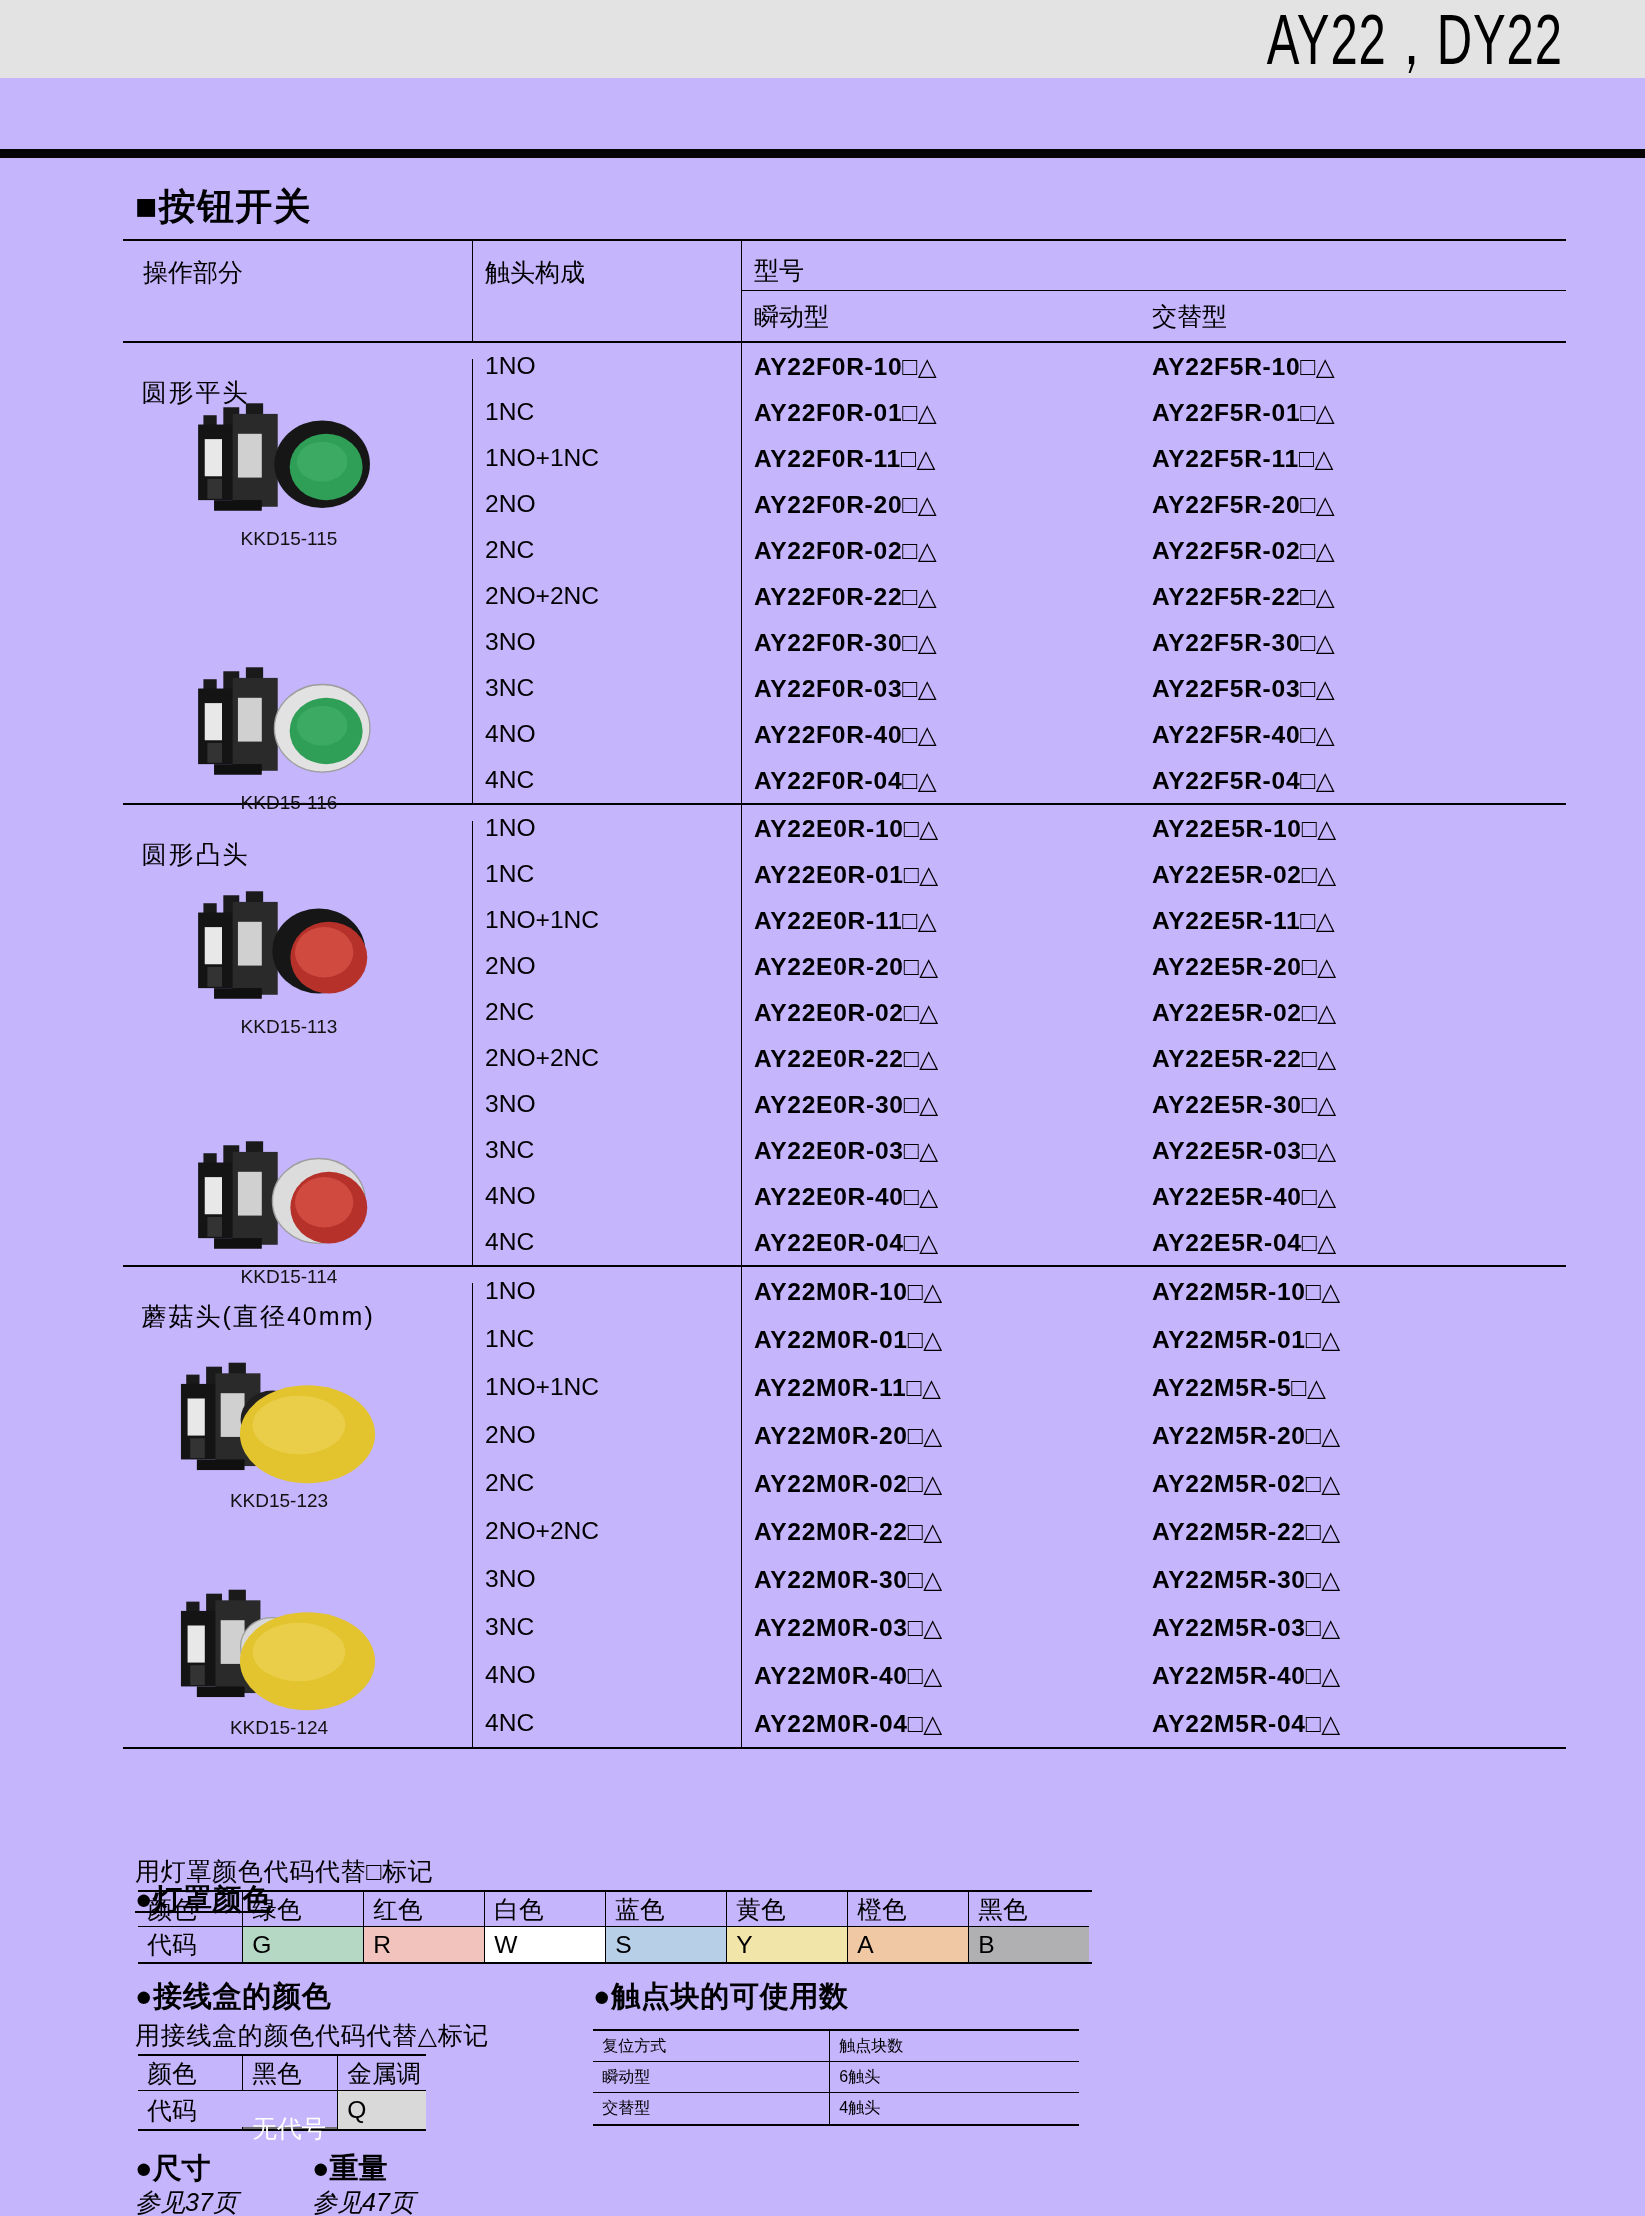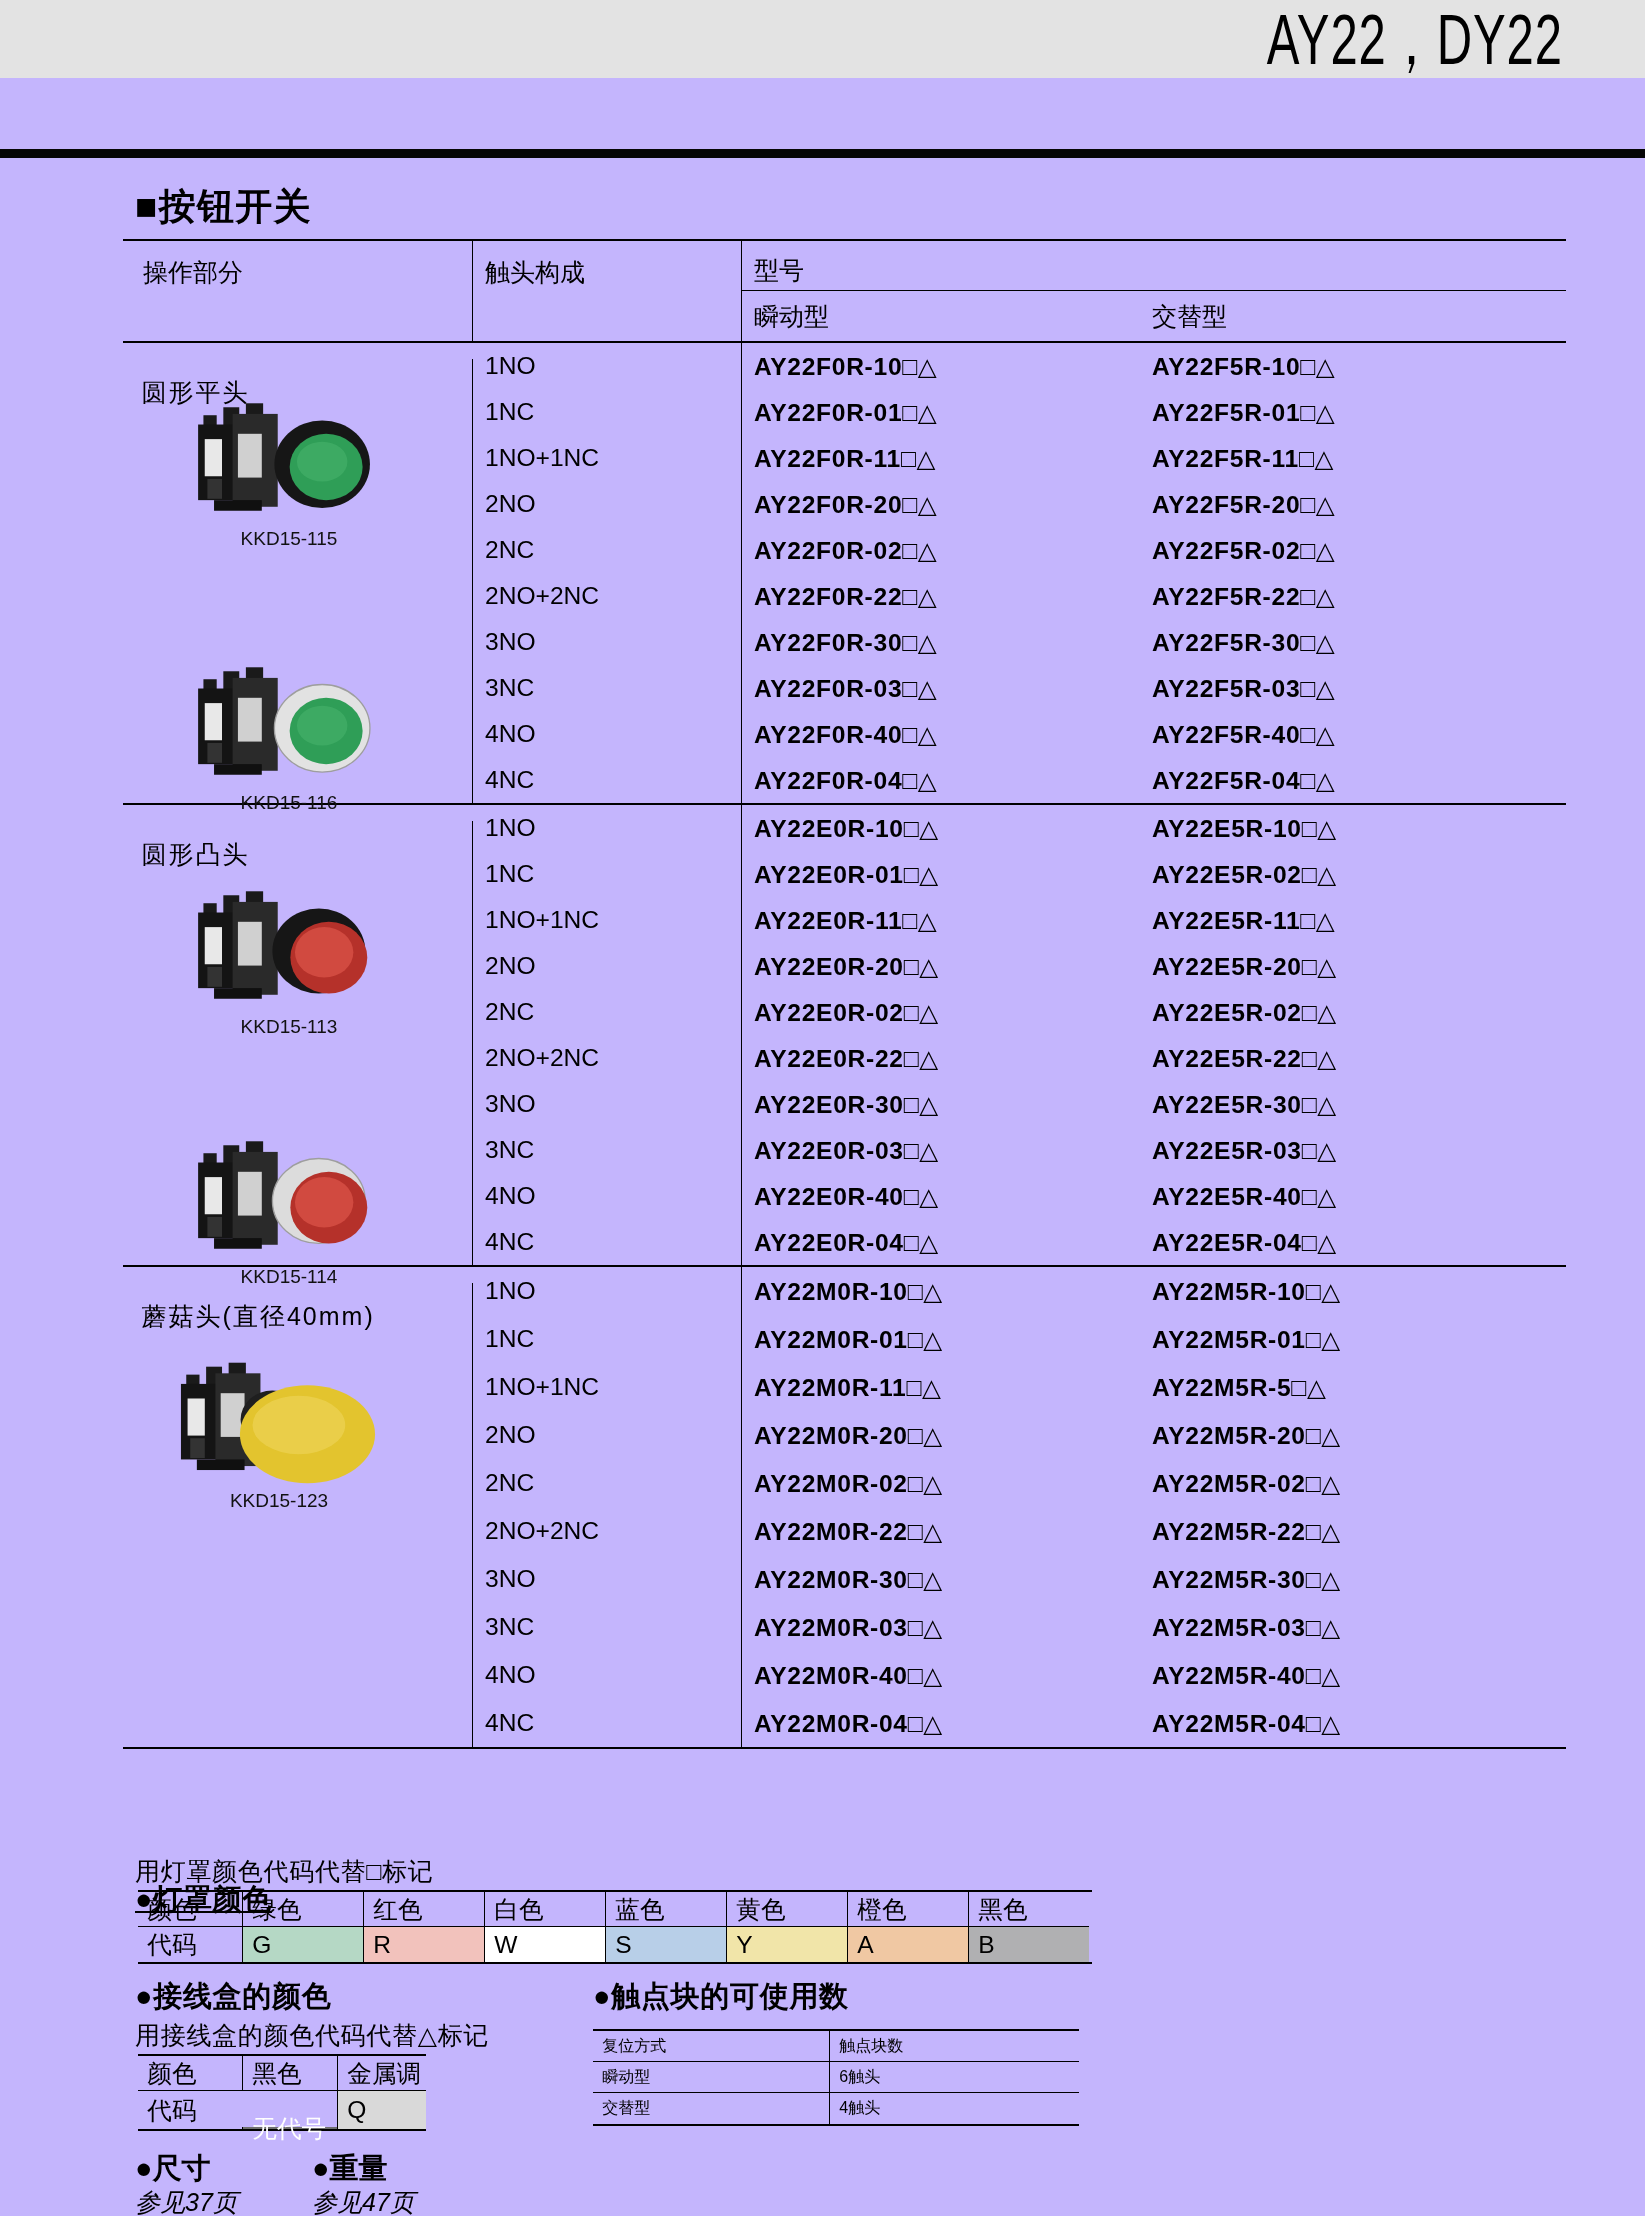--- a/index.html
+++ b/index.html
@@ -306,20 +306,29 @@
         <div class="g-title">蘑菇头(直径40mm)</div>
         <div class="fig" style="left:50px; top:73px;">
           <svg width="212" height="134" viewBox="0 0 320 202">
             <use href="#sym-body" transform="translate(6,6)"></use>
             <ellipse cx="150" cy="96" rx="48" ry="44" fill="#1f1f1f"></ellipse>
             <ellipse cx="203" cy="118" rx="102" ry="74" fill="#e3c42e"></ellipse>
             <ellipse cx="190" cy="104" rx="70" ry="44" fill="#eed65c" opacity="0.6"></ellipse>
           </svg>
           <div class="fig-label">KKD15-123</div>
         </div>
+        <div class="fig" style="left:50px; top:300px;">
+          <svg width="212" height="134" viewBox="0 0 320 202">
+            <use href="#sym-body" transform="translate(6,6)"></use>
+            <ellipse cx="150" cy="96" rx="48" ry="44" fill="#d8d8d8" stroke="#9e9e9e" stroke-width="2"></ellipse>
+            <ellipse cx="203" cy="118" rx="102" ry="74" fill="#e3c42e"></ellipse>
+            <ellipse cx="190" cy="104" rx="70" ry="44" fill="#eed65c" opacity="0.6"></ellipse>
+          </svg>
+          <div class="fig-label">KKD15-124</div>
+        </div>
       </div>
       <div class="g-body">
 
           <div class="g-row">
             <div class="cell-contacts">1NO</div>
             <div class="cell-model">AY22M0R-10□△</div>
             <div class="cell-model-alt">AY22M5R-10□△</div>
           </div>
 
           <div class="g-row">

